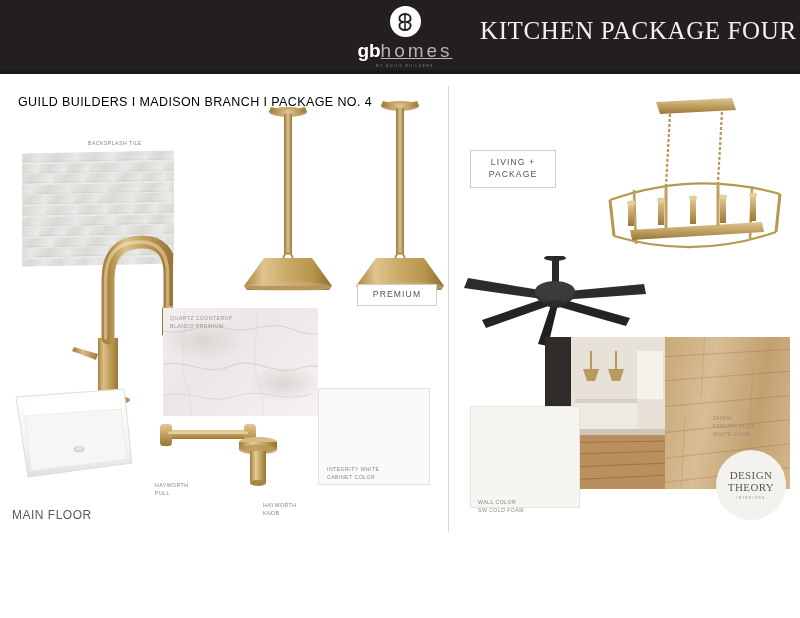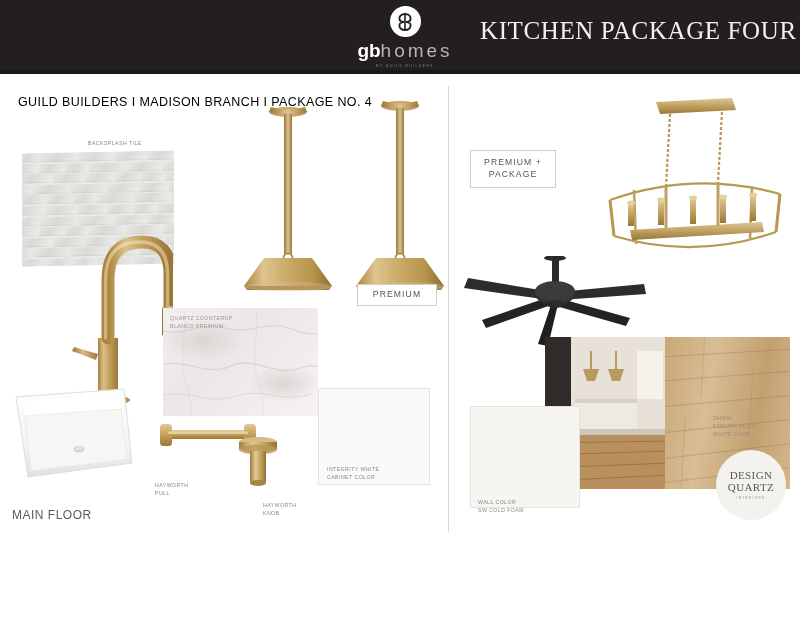--- a/index.html
+++ b/index.html
@@ -9,21 +9,21 @@
   
   .header{position:absolute;left:0;top:0;width:800px;height:70px;background:#231f20;}
   .header-rule{position:absolute;left:0;top:70px;width:800px;height:4px;background:#1a1718;}
   .logo-wrap{position:absolute;left:330px;top:6px;width:150px;height:62px;
              display:flex;flex-direction:column;align-items:center;justify-content:flex-start;}
   .logo-mark{width:31px;height:31px;border-radius:50%;background:#ffffff;
              display:flex;align-items:center;justify-content:center;}
   .logo-mark svg{display:block;}
   .logo-type{margin-top:3px;display:flex;align-items:baseline;letter-spacing:.5px;}
   .logo-gb{color:#ffffff;font-size:19px;font-weight:bold;letter-spacing:0px;}
-  .logo-homes{color:#b7b4b2;font-size:19px;font-weight:300;letter-spacing:3px;}
+  .logo-homes{color:#b7b4b2;font-size:19px;font-weight:300;letter-spacing:3px;text-decoration:underline;}
   .logo-sub{margin-top:2px;color:#8d8a88;font-size:3.4px;letter-spacing:1.4px;}
   .pkg-title{position:absolute;left:480px;top:17px;width:300px;color:#f4f1ee;
              font-family:"Liberation Serif",serif;font-size:25px;letter-spacing:.6px;
              text-align:center;white-space:nowrap;}
 
   
   .canvas{position:absolute;left:0;top:74px;width:800px;height:496px;background:#fff;}
   .divider{position:absolute;left:448px;top:86px;width:1px;height:446px;background:#d8d6d4;}
 
   .sheet-title{position:absolute;left:18px;top:95px;font-size:12.5px;color:#000000;letter-spacing:.4px;white-space:nowrap;}
@@ -385,21 +385,21 @@
       <path d="M16 188 L104 188 L101 192 L19 192 Z" fill="#8e6c2c" opacity=".85"></path>
       <ellipse cx="60" cy="188.6" rx="44" ry="5" fill="#d9be8a" opacity=".35"></ellipse>
     </svg>
   </div>
 
   <div class="tagbox tag-kitchen">
     <span>PREMIUM</span>
   </div>
 
   <div class="tagbox tag-living">
-    <span>PREMIUM +</span>
+    <span>LIVING +</span>
     <span>PACKAGE</span>
   </div>
 
   <div class="chandelier">
     <svg width="190" height="170" viewBox="0 0 190 170">
       <defs>
         <linearGradient id="cg" x1="0" y1="0" x2="0" y2="1">
           <stop offset="0%" stop-color="#e0c693"></stop>
           <stop offset="50%" stop-color="#c0a061"></stop>
           <stop offset="100%" stop-color="#9a7737"></stop>
@@ -512,21 +512,21 @@
   </div>
 
   <div class="wallswatch"></div>
   <div class="caption wall-label">
     <span>WALL COLOR</span><br>
     <span>SW COLD FOAM</span>
   </div>
 
   <div class="seal">
     <div class="seal-l1">DESIGN</div>
-    <div class="seal-l2">QUARTZ</div>
+    <div class="seal-l2">THEORY</div>
     <div class="seal-l3">INTERIORS</div>
   </div>
 
   <div class="main-floor">MAIN FLOOR</div>
 
   <div class="footer"></div>
 
 </div>
 
 </body></html>

